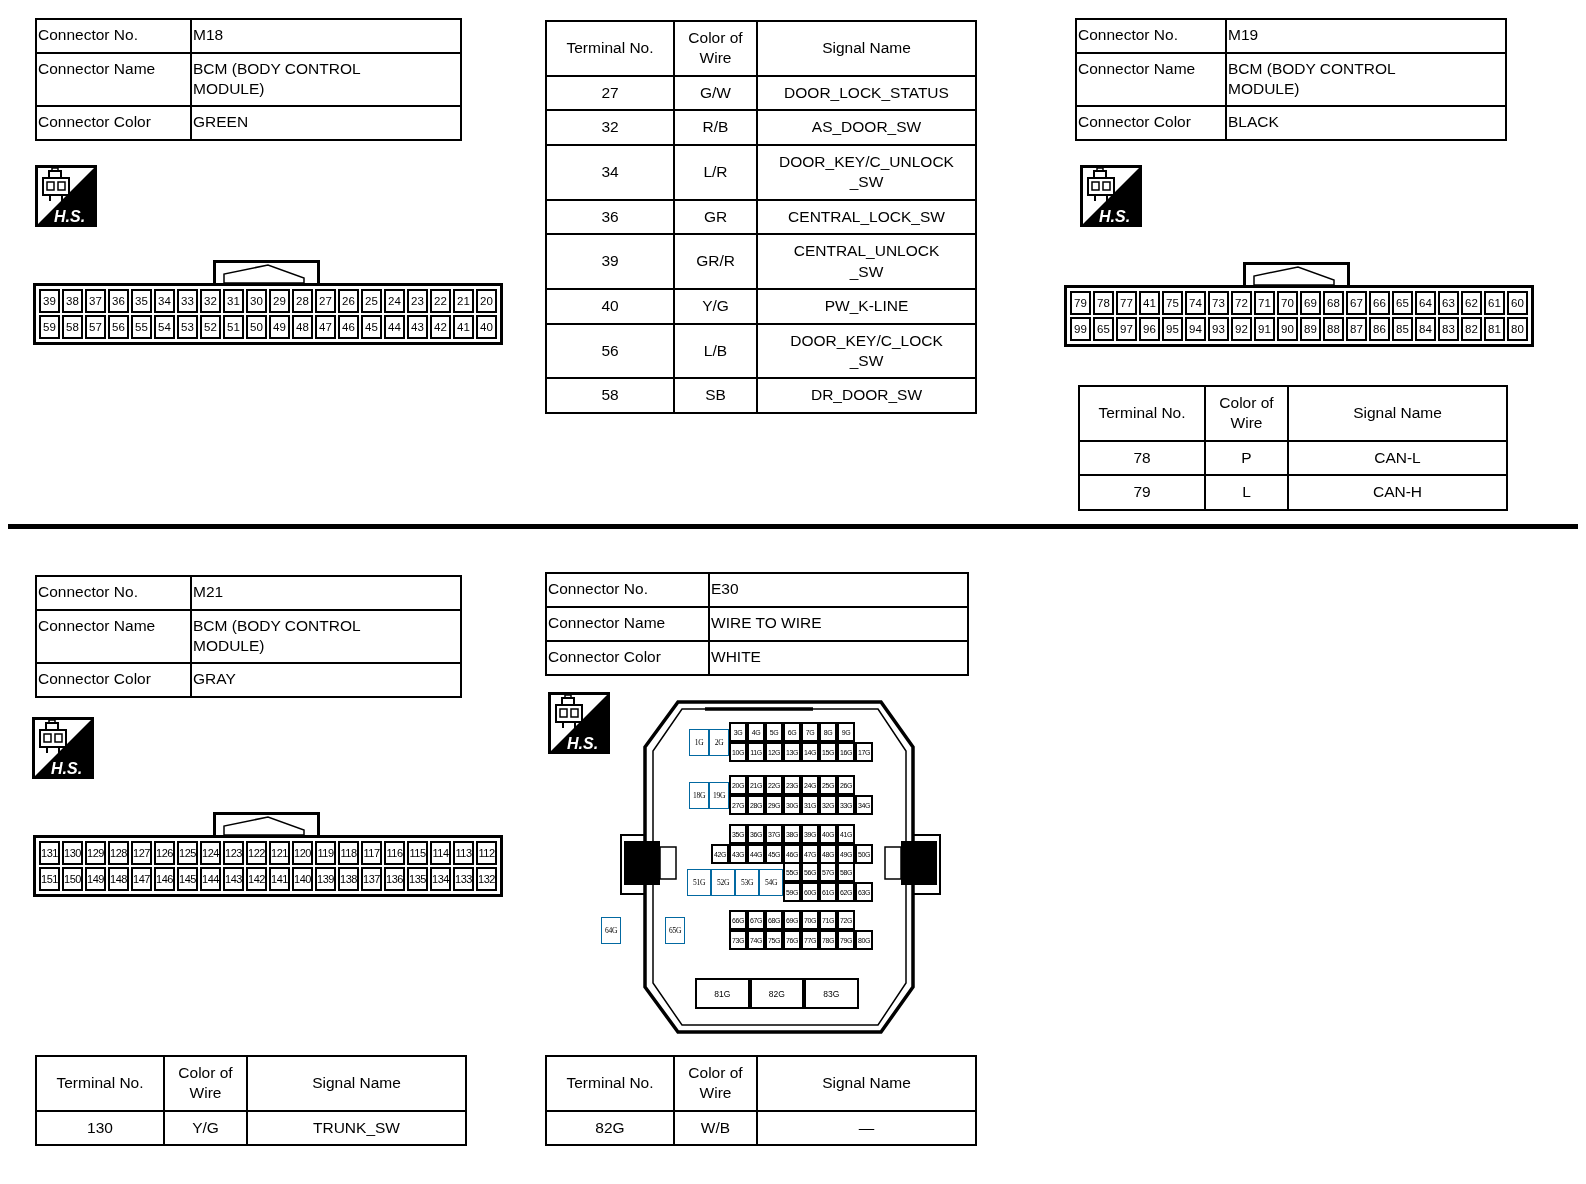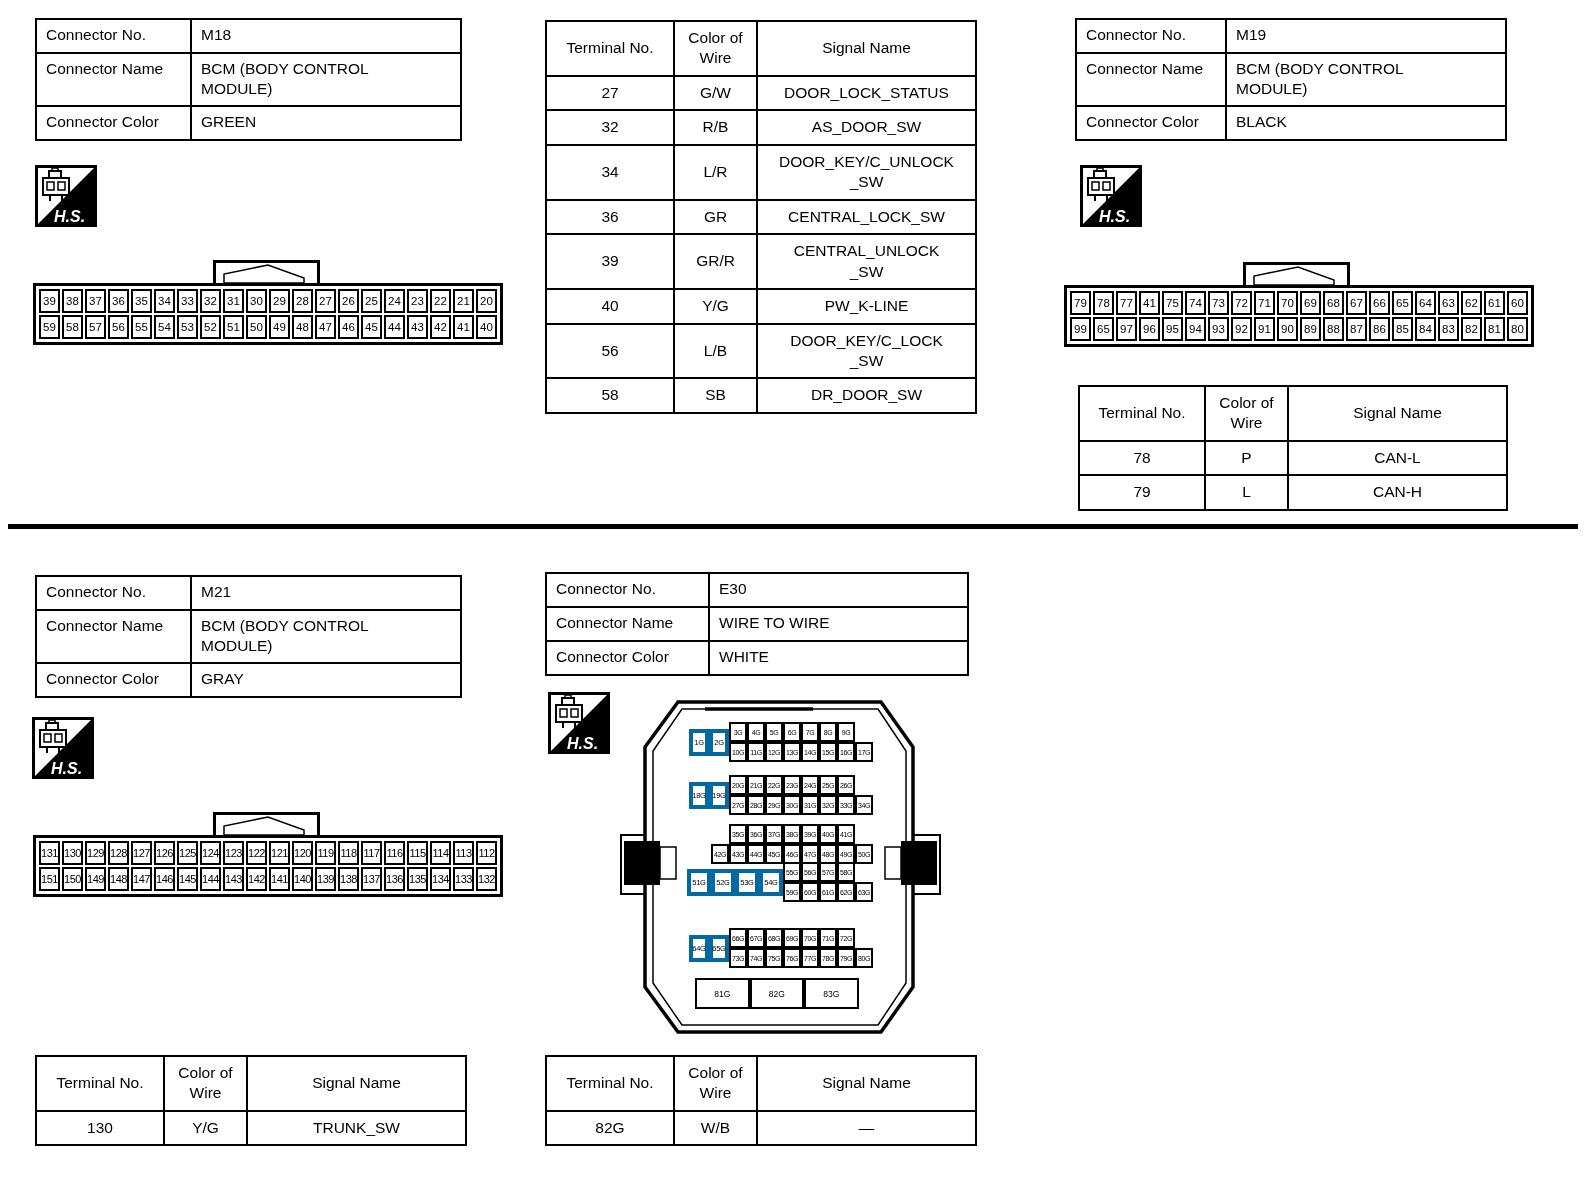--- a/index.html
+++ b/index.html
@@ -1,43 +1,43 @@
 <!DOCTYPE html>
 <html><head>
 <meta charset="utf-8">
 <style>
   html,body{margin:0;padding:0;background:#fff;}
   .canvas{position:relative;width:1586px;height:1184px;background:#fff;color:#000;
           font-family:"Liberation Sans",sans-serif;overflow:hidden;}
   table{border-collapse:collapse;position:absolute;table-layout:fixed;background:#fff;}
   td,th{border:2.5px solid #000;font-size:15.5px;line-height:1.32;white-space:pre-line;
         font-weight:normal;overflow:hidden;}
-  .info td{padding:5px 9px;text-align:left;vertical-align:top;}
+  .info td{padding:5px 1px;text-align:left;vertical-align:top;}
   .info tr.h32 td{height:22px;}
   .term td,.term th{text-align:center;vertical-align:middle;padding:6px 4px;}
   .divider{position:absolute;background:#000;}
   
   .strip{position:absolute;width:470px;}
   .tab{position:absolute;top:0;width:107px;height:27px;border:3px solid #000;border-bottom:none;
        box-sizing:border-box;background:#fff;}
   .pinbox{position:relative;margin-top:23px;border:3px solid #000;background:#fff;
           padding:3px;display:flex;flex-direction:column;gap:2px;}
   .prow{display:flex;gap:2px;}
   .pcell{box-sizing:border-box;width:21px;height:24px;border:2px solid #000;background:#fff;
          display:flex;align-items:center;justify-content:center;font-size:11.5px;}
   .pcell.small{font-size:11px;letter-spacing:-0.5px;}
   
   .hs{position:absolute;width:62px;height:62px;font-style:italic;}
   
   .e30{position:absolute;width:345px;height:352px;}
   .e30 svg.bg{position:absolute;left:0;top:0;}
   .egroups{position:absolute;left:0;top:0;width:345px;height:352px;}
   .egrp{position:absolute;right:80px;display:flex;align-items:center;}
-  .ebig{box-sizing:border-box;width:20px;height:27px;border:4px solid #0369a1;background:#fff;
-        display:flex;align-items:center;justify-content:center;font-size:7.5px;letter-spacing:-0.3px;}
+  .ebig{box-sizing:border-box;width:20px;height:27px;border:1px solid #0369a1;background:#fff;
+        display:flex;align-items:center;justify-content:center;font-size:7.5px;letter-spacing:-0.3px;font-family:Liberation Serif, serif;}
   .ebig.wide{width:24px;}
   .estack{display:flex;flex-direction:column;}
   .erow{display:flex;}
   .ecell{box-sizing:border-box;width:18px;height:20px;border:2px solid #000;background:#fff;
          display:flex;align-items:center;justify-content:center;font-size:7px;letter-spacing:-0.4px;}
   .ebottom{position:absolute;left:87px;top:290px;display:flex;}
   .ebcell{box-sizing:border-box;width:54.5px;height:31px;border:2.5px solid #000;background:#fff;
           display:flex;align-items:center;justify-content:center;font-size:8.5px;}
 </style>
 </head>
@@ -580,21 +580,21 @@
             </div>
             <div class="erow">
               <div class="ecell">59G</div>
               <div class="ecell">60G</div>
               <div class="ecell">61G</div>
               <div class="ecell">62G</div>
               <div class="ecell">63G</div>
             </div>
           </div>
         </div>
-        <div class="egrp" style="top: 240px;">
+        <div class="egrp" style="top: 222px; gap: 44px;">
           <div class="ebig">64G</div>
           <div class="ebig">65G</div>
           <div class="estack">
             <div class="erow" style="margin-left: 0px;">
               <div class="ecell">66G</div>
               <div class="ecell">67G</div>
               <div class="ecell">68G</div>
               <div class="ecell">69G</div>
               <div class="ecell">70G</div>
               <div class="ecell">71G</div>

